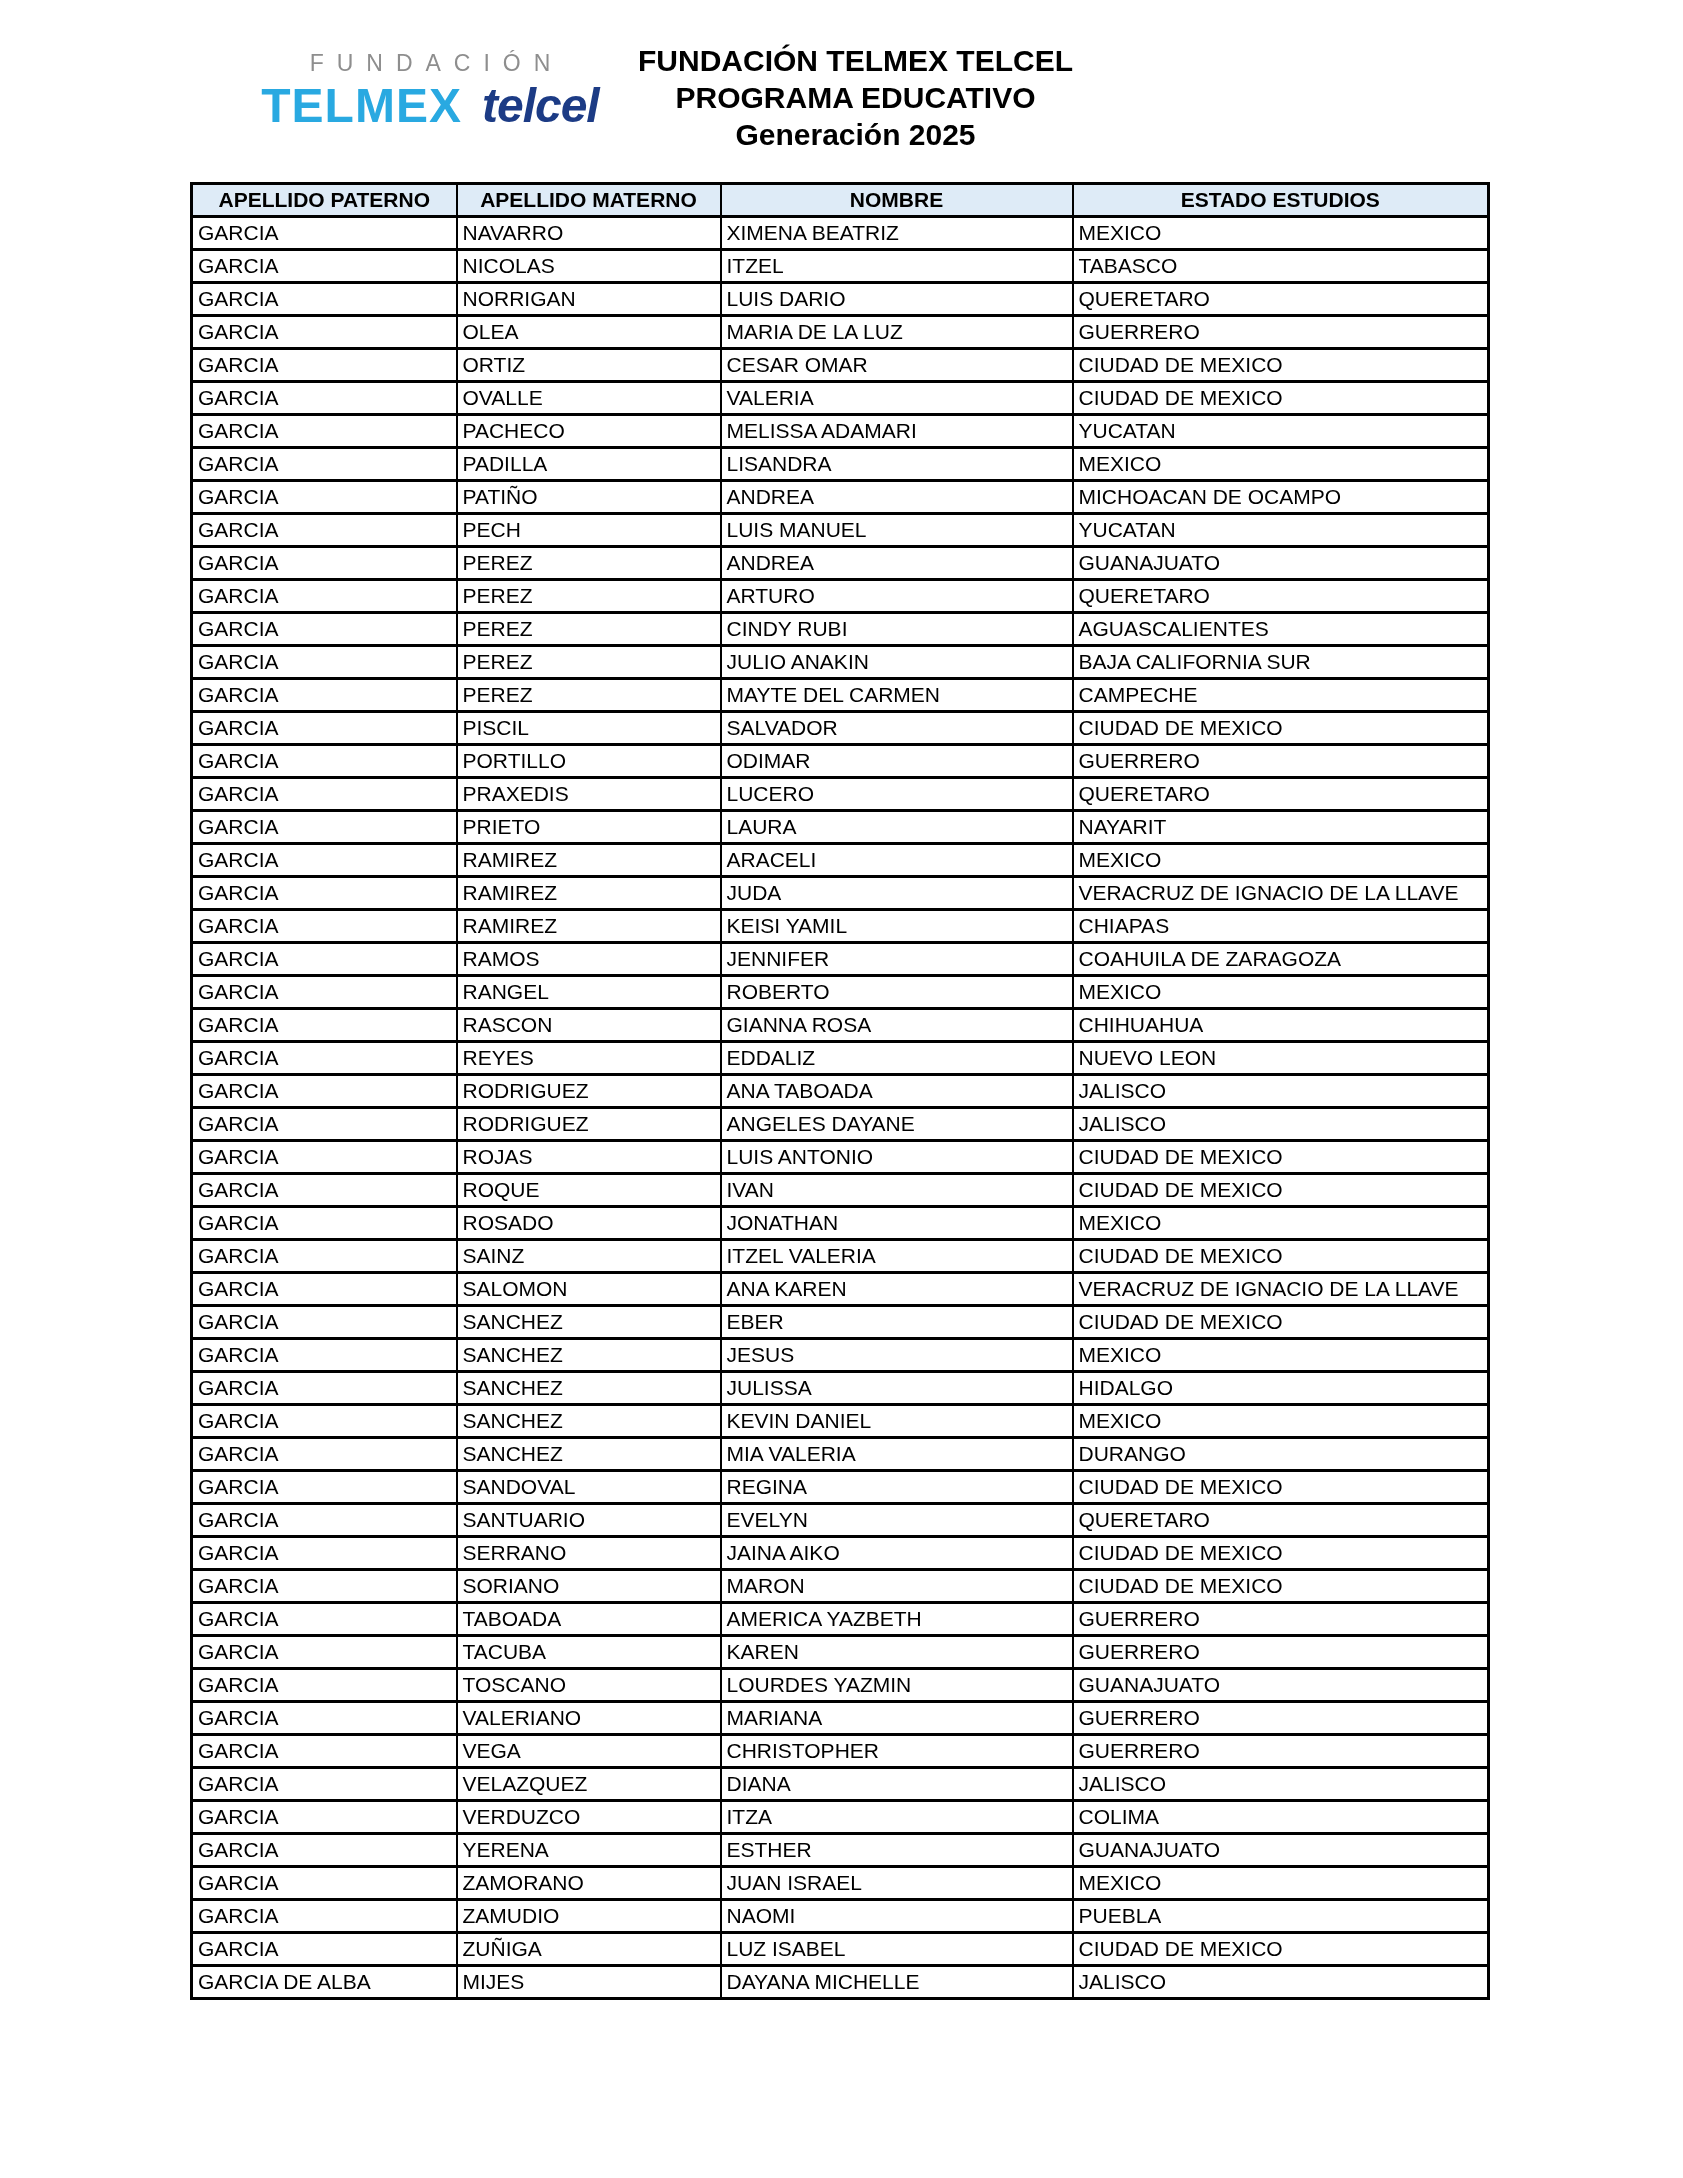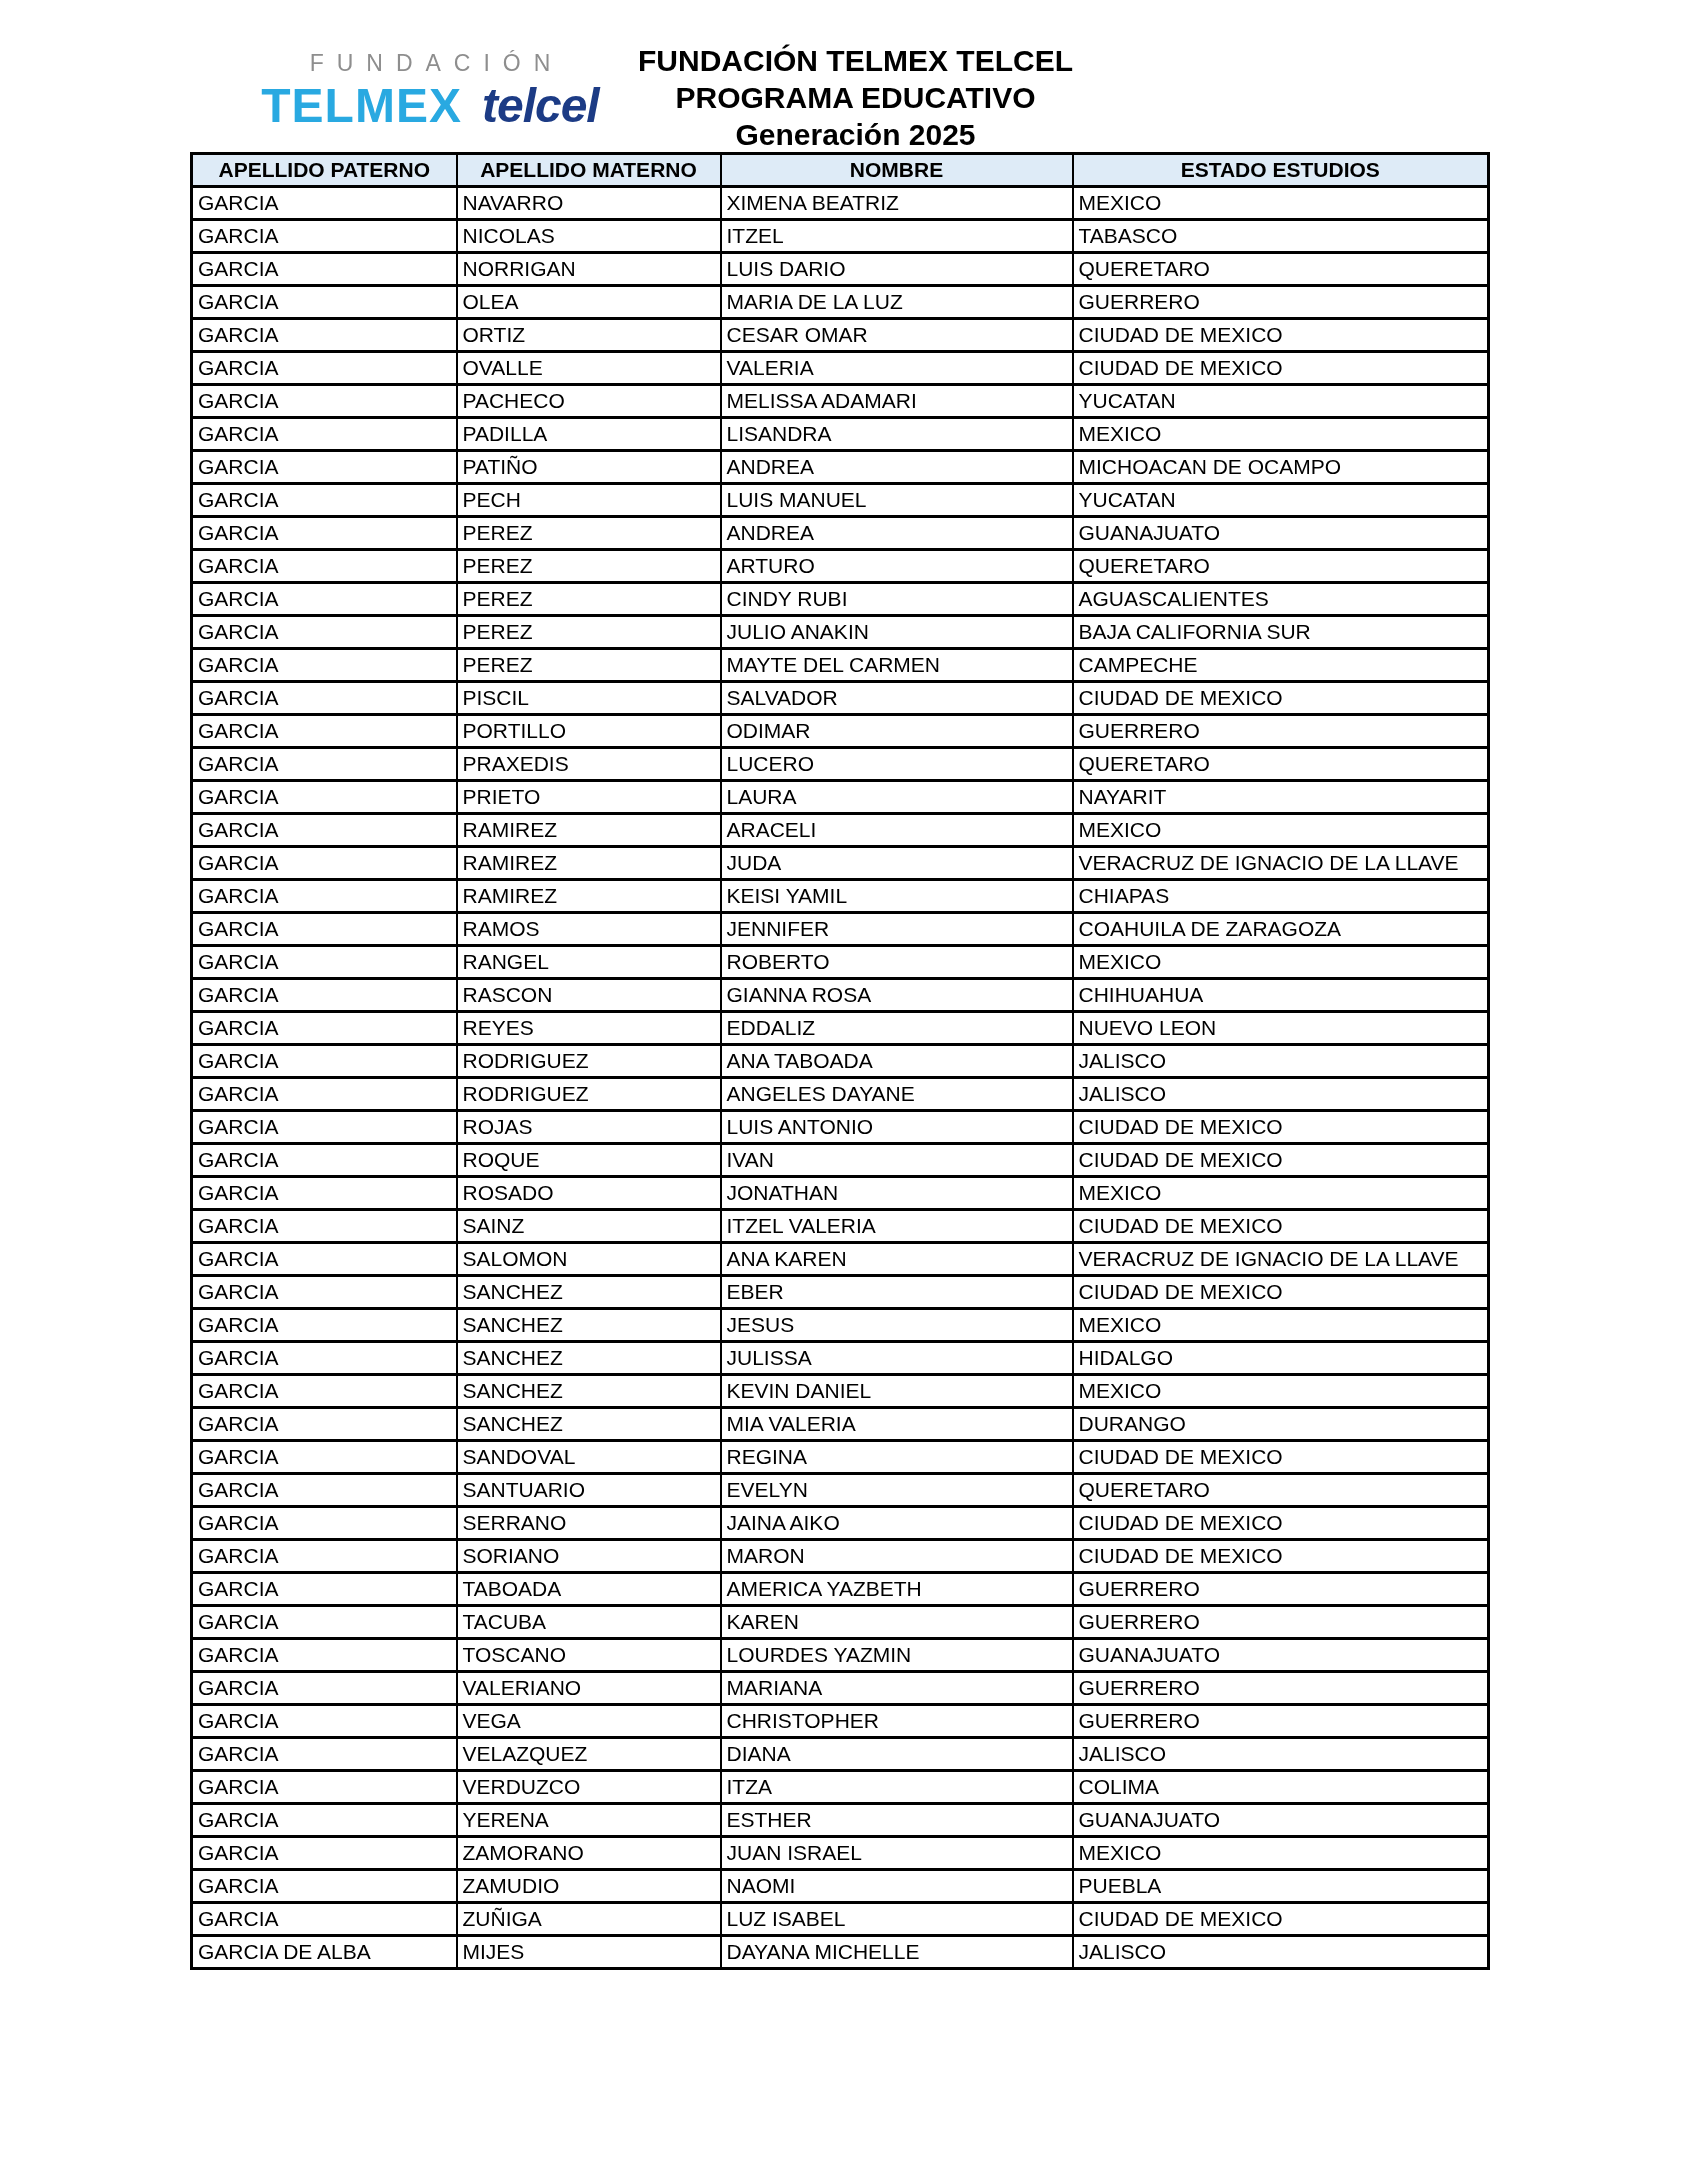--- a/index.html
+++ b/index.html
@@ -20,21 +20,21 @@
   .logo-fundacion{
     font-size:23px;font-weight:400;color:var(--fundacion-gray);
     letter-spacing:13px;text-indent:13px;white-space:nowrap;
   }
   .logo-row{margin-top:5px;font-size:48px;font-weight:700;white-space:nowrap;line-height:1;}
   .logo-telmex{color:var(--telmex-blue);letter-spacing:1px;}
   .logo-telcel{color:var(--telcel-navy);font-style:italic;margin-left:20px;letter-spacing:-1px;}
   .title-block{position:absolute;left:0;top:42px;width:1683px;text-align:center;padding-left:28px;}
   .title-line{font-size:30px;font-weight:700;line-height:37px;color:var(--ink);}
   table.roster{
-    position:absolute;left:190px;top:152px;width:1298px;
+    position:absolute;left:190px;top:182px;width:1298px;
     border-collapse:collapse;table-layout:fixed;
     border:3px solid var(--ink);
   }
   th,td{
     border-left:2px solid var(--ink);border-right:2px solid var(--ink);
     border-top:3px solid var(--ink);border-bottom:3px solid var(--ink);
     font-size:21px;height:33px;vertical-align:middle;overflow:hidden;white-space:nowrap;
   }
   th{background:var(--header-bg);font-weight:700;text-align:center;padding:0 4px;}
   td{background:#ffffff;font-weight:400;text-align:left;padding:0 5px;}

